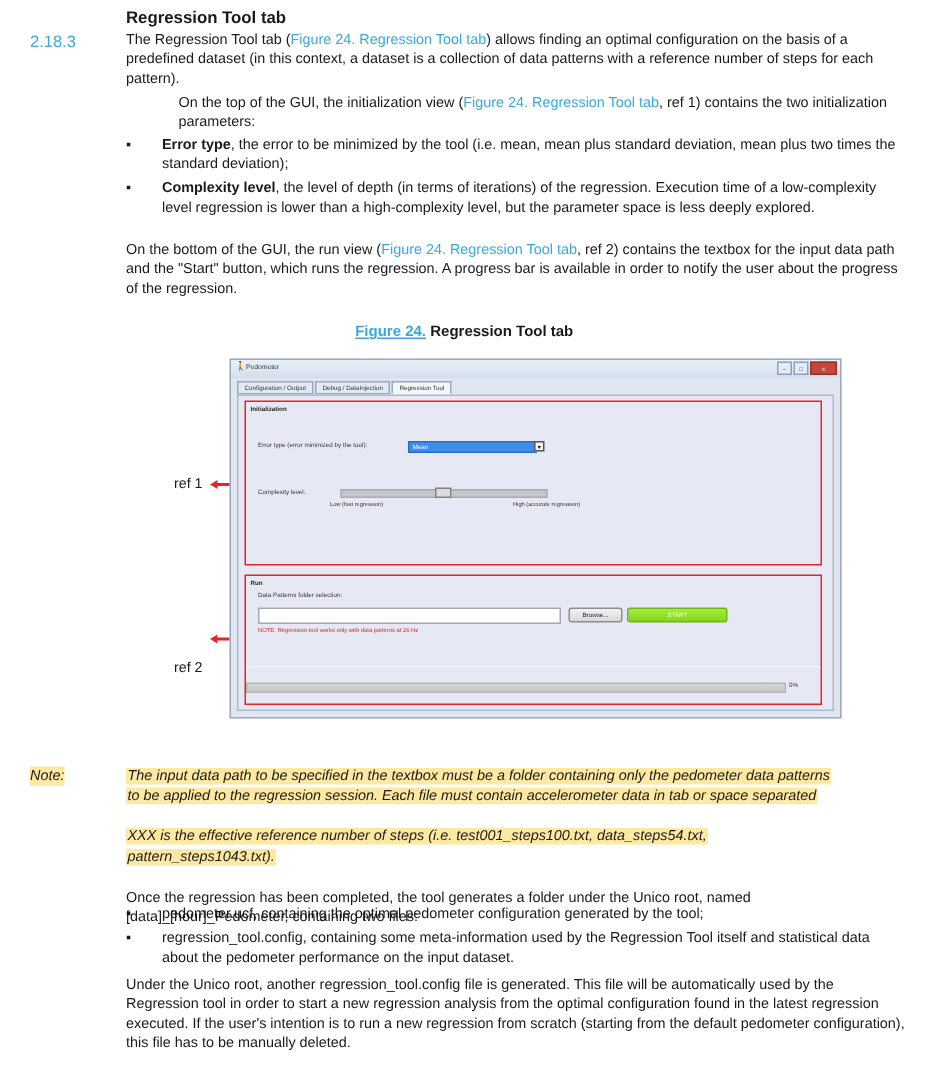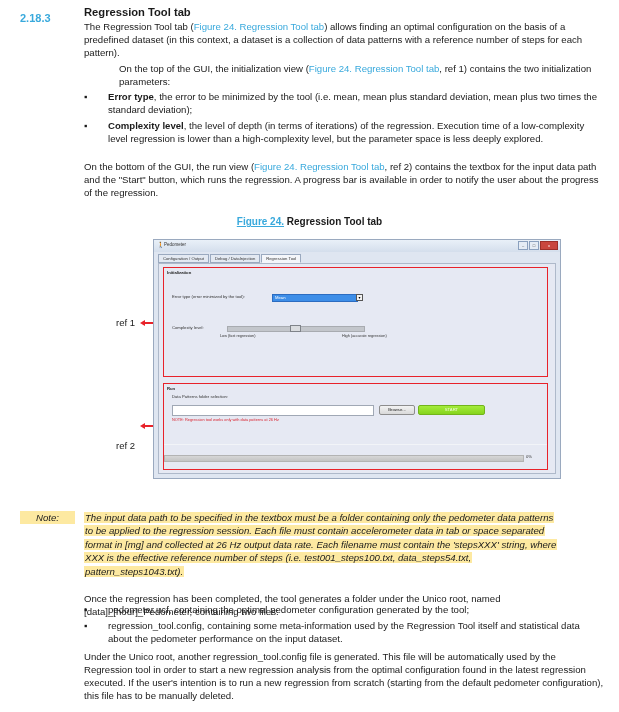--- a/index.html
+++ b/index.html
@@ -1,19 +1,19 @@
 <!DOCTYPE html>
 <html><head>
 <meta charset="utf-8">
 <style>
   html, body { margin:0; padding:0; background:#ffffff; }
   body { width:619px; height:712px; position:relative; overflow:hidden;
          font-family:"Liberation Sans", sans-serif; color:#1a1a1a; font-size:9.6px; line-height:13px; }
   .abs { position:absolute; }
-  .sec-num { left:20px; top:12px; color:#39a9dc; font-weight:bold; font-size:11px; }
+  .sec-num { left:20px; top:22px; color:#39a9dc; font-weight:normal; font-size:11px; }
   .sec-title { left:84px; top:6px; font-weight:bold; font-size:11.2px; color:#1a1a1a; }
   .para { left:84px; width:520px; }
   .link { color:#39a9dc; }
   .bullet-row { left:84px; width:520px; }
   .bullet-dot { position:absolute; left:0; top:0; }
   .bullet-text { position:absolute; left:24px; width:496px; }
   .caption { left:0; width:619px; text-align:center; top:215px; font-weight:bold; font-size:10px; }
   .caption .fig { color:#39a9dc;text-decoration:underline; }
 
   
@@ -39,21 +39,21 @@
   .textbox { background:#fff; border:1px solid #a0a8b5; }
   .browse { background:linear-gradient(#f3f3f3,#d9d9d9); border:1px solid #8d8d8d; border-radius:2px; font-size:4.2px; line-height:8px; text-align:center; color:#222; }
   .startbtn { background:linear-gradient(#a4ec3a,#86d41c); border:1px solid #72b41a; border-radius:2px; font-size:4.2px; line-height:8px; text-align:center; color:#f3ffe0; }
   .note-red { font-size:3.9px; line-height:6px; color:#d91f2b; }
   .progress { background:linear-gradient(#d6d6d6,#c4c4c4); border:1px solid #b3b3b3; }
 
   .ref-label { font-size:9.5px; line-height:12px; color:#1a1a1a; }
   .ref-line { height:1.5px; background:#e8222a; }
   .ref-arrow { width:0; height:0; border-top:3px solid transparent; border-bottom:3px solid transparent; border-right:5px solid #e8222a; }
 
-  .note-label { left:20px; top:511px; font-style:italic; font-size:9.6px; line-height:13px; background:#fde9a1; padding:0 16px; }
+  .note-label { left:20px; top:511px; font-style:italic; font-size:9.6px; line-height:13px; background:#fde9a1; padding:0 0; }
   .note-text { left:84px; top:511px; width:520px; font-style:italic; font-size:9.6px; line-height:13.4px; }
   .note-text span.hl { background:#fde9a1; box-decoration-break:clone; -webkit-box-decoration-break:clone; padding:0 1px; }
 </style>
 </head>
 <body>
 
 <div class="abs sec-num">2.18.3</div>
 <div class="abs sec-title">Regression Tool tab</div>
 
 <div class="abs para" style="top:20px;">
@@ -135,21 +135,21 @@
       <div class="abs progress" style="left:0; top:71px; width:358px; height:5px;"></div>
       <div class="abs lbl-tiny" style="left:362px; top:70px;">0%</div>
     </div>
   </div>
 </div>
 
 <div class="abs note-label">Note:</div>
 <div class="abs note-text">
   <span class="hl">The input data path to be specified in the textbox must be a folder containing only the pedometer data patterns</span><br>
   <span class="hl">to be applied to the regression session. Each file must contain accelerometer data in tab or space separated</span><br>
-  <span class="hl">format in [mg] and collected at 26 Hz output data rate. Each filename must contain the 'stepsXXX' string, where</span><br>
+  <br>
   <span class="hl">XXX is the effective reference number of steps (i.e. test001_steps100.txt, data_steps54.txt,</span><br>
   <span class="hl">pattern_steps1043.txt).</span>
 </div>
 
 <div class="abs para" style="top:592px;">Once the regression has been completed, the tool generates a folder under the Unico root, named [data]_[hour]_Pedometer, containing two files:</div>
 <div class="abs bullet-row" style="top:603px; height:14px;">
   <span class="bullet-dot">▪</span>
   <div class="bullet-text">pedometer.ucf, containing the optimal pedometer configuration generated by the tool;</div>
 </div>
 <div class="abs bullet-row" style="top:619px; height:28px;">

